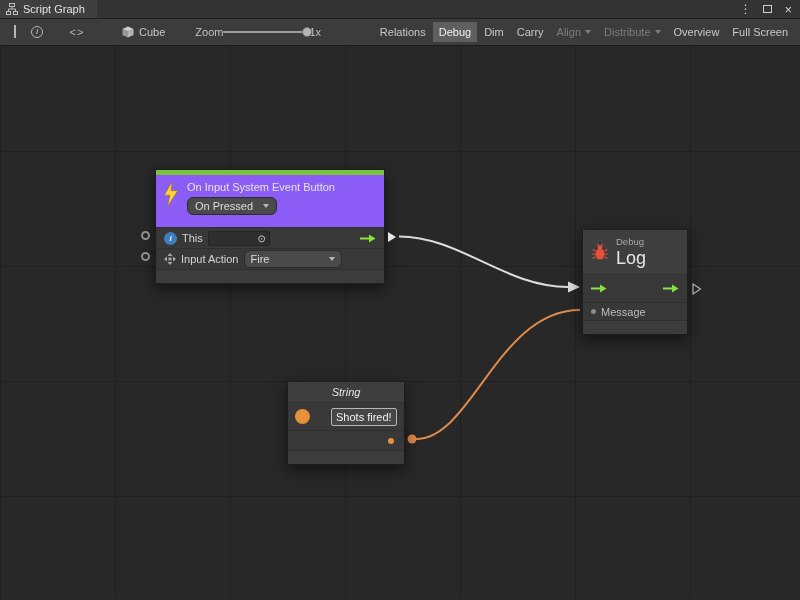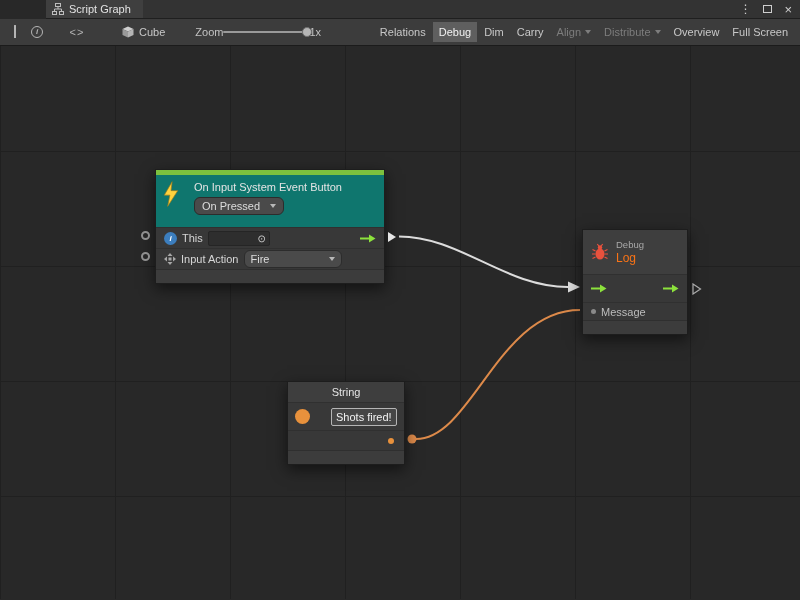--- a/index.html
+++ b/index.html
@@ -1,20 +1,20 @@
 <!DOCTYPE html>
 <html><head>
 <meta charset="utf-8">
 <style>
   * { box-sizing: border-box; margin: 0; padding: 0; }
   html,body { width:800px; height:600px; overflow:hidden; }
   body { background:#282828; font-family:"Liberation Sans", sans-serif; user-select:none; }
 
   
-  .titlebar { height:19px; background:#333333; display:flex; align-items:stretch; color:#dddddd; font-size:11px; border-bottom:1px solid #1f1f1f;margin-left:46px; }
+  .titlebar { height:19px; background:#333333; display:flex; align-items:stretch; color:#dddddd; font-size:11px; border-bottom:1px solid #1f1f1f; }
   .tab { display:flex; align-items:center; gap:5px; background:#3f3f3f; padding:0 12px 0 6px; }
   .tab-label { color:#e2e2e2; }
   .titlebar-controls { margin-left:auto; display:flex; align-items:center; gap:12px; padding:0 8px; color:#cfcfcf; }
   .menu-dots { font-size:12px; }
   .max-box { width:9px; height:8px; border:1px solid #cfcfcf; display:inline-block; }
   .close-x { font-size:13px; line-height:1; }
 
   
   .toolbar { height:27px; background:#3c3c3c; border-bottom:1px solid #1b1b1b; display:flex; align-items:center; font-size:11px; color:#c8c8c8; padding:0 4px; }
   .tb-icon { display:flex; align-items:center; justify-content:center; width:22px; height:21px; }
@@ -39,48 +39,48 @@
     background-size:115px 115px; background-position:0 -10px; overflow:hidden; }
   .wires { position:absolute; left:0; top:0; pointer-events:none; }
 
   .node { position:absolute; background:#383838; border:1px solid #1d1d1d; box-shadow:0 5px 14px rgba(0,0,0,.55); color:#d6d6d6; font-size:11px; }
   .n-footer { height:14px; border-top:1px solid #2f2f2f; background:#3c3c3c; }
   .n-row { display:flex; align-items:center; gap:5px; height:21px; padding:0 8px; border-top:1px solid #303030; background:#383838; }
 
   
   .event-node { left:155px; top:123px; width:230px; }
   .accent { height:5px; background:#7cc13e; }
-  .e-header { height:52px; background:#0f766e; display:flex; gap:14px; padding:6px 6px; }
+  .e-header { height:52px; background:#8b5cf6; display:flex; gap:7px; padding:6px 6px; }
   .e-head-col { display:flex; flex-direction:column; align-items:flex-start; gap:4px; }
   .e-title { color:#e4e4e4; }
   .dropdown { background:#4a4a4a; border:1px solid #2c2c2c; border-radius:6px; padding:2px 7px; display:flex; align-items:center; gap:10px; color:#dcdcdc; }
   .icon-this { width:13px; height:13px; border-radius:50%; background:#3c7ebe; color:#ffffff; font-size:8px; font-weight:bold; font-style:italic; text-align:center; line-height:13px; flex:0 0 auto; }
   .obj-field { width:62px; height:15px; background:#2e2e2e; border:1px solid #252525; border-radius:2px; display:flex; align-items:center; justify-content:flex-end; padding:0 3px; color:#cfcfcf; font-size:10px; }
   .spacer { flex:1; }
   .fire-dd { width:98px; justify-content:space-between; padding:2px 6px; }
   .port { position:absolute; width:9px; height:9px; border:2px solid #8f8f8f; border-radius:50%; left:-15px; background:transparent; }
   .port-this { top:61px; }
   .port-action { top:82px; }
   .out-triangle { position:absolute; right:-12px; top:62px; width:0; height:0; border-top:5.5px solid transparent; border-bottom:5.5px solid transparent; border-left:8px solid #e6e6e6; }
 
   
   .debug-node { left:582px; top:183px; width:106px; }
   .d-header { height:44px; background:#3e3e3e; display:flex; align-items:center; gap:7px; padding:0 8px; }
   .d-col { display:flex; flex-direction:column; gap:1px; }
   .d-cat { font-size:9.5px; color:#a9a9a9; }
-  .d-title { font-size:12px; color:#f97316; }
+  .d-title { font-size:18px; color:#e5e5e5; }
   .flow-row { height:28px; border-top:1px solid #303030; display:flex; align-items:center; justify-content:space-between; padding:0 8px; }
   .msg-row { height:18px; }
   .msg-dot { width:5px; height:5px; border-radius:50%; background:#8a8a8a; flex:0 0 auto; }
   .msg-label { color:#bdbdbd; }
   .d-out-port { position:absolute; right:-15px; top:53px; }
 
   
   .string-node { left:287px; top:335px; width:118px; }
-  .s-header { height:20px; background:#3e3e3e; display:flex; align-items:center; justify-content:center; }
+  .s-header { height:20px; background:#3e3e3e; display:flex; align-items:center; justify-content:center;font-style:italic; }
   .s-title { color:#e4e4e4; }
   .s-row { height:28px; display:flex; align-items:center; gap:21px; padding:0 7px; border-top:1px solid #303030; }
   .string-icon { width:15px; height:15px; border-radius:50%; background:#e8913c; flex:0 0 auto; }
   .s-field { flex:1; background:#464646; border:1px solid #b5b5b5; border-radius:2px; color:#f2f2f2; padding:2px 4px; font-size:11px; white-space:nowrap; overflow:hidden; }
   .s-port-row { height:20px; display:flex; align-items:center; justify-content:flex-end; padding:0 10px; border-top:1px solid #303030; }
   .s-dot { width:6px; height:6px; border-radius:50%; background:#e8913c; }
 </style>
 </head>
 <body>
 

